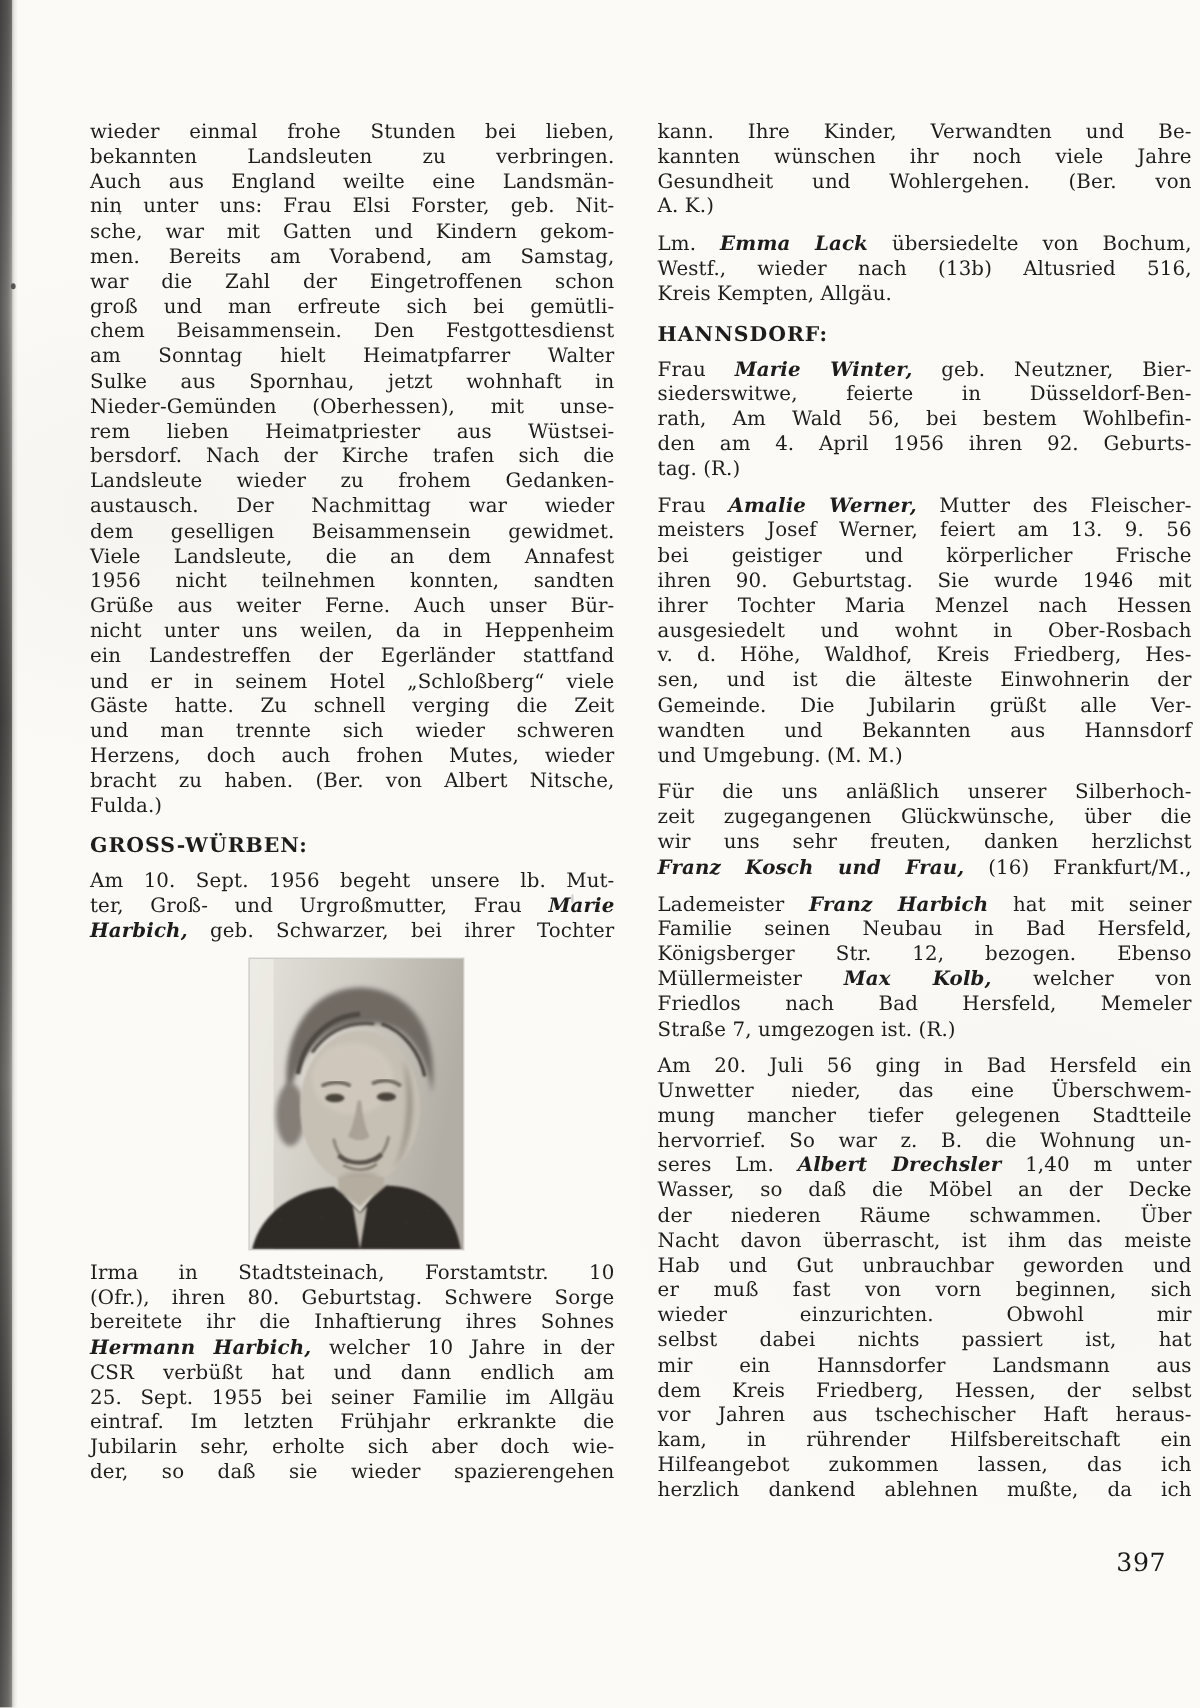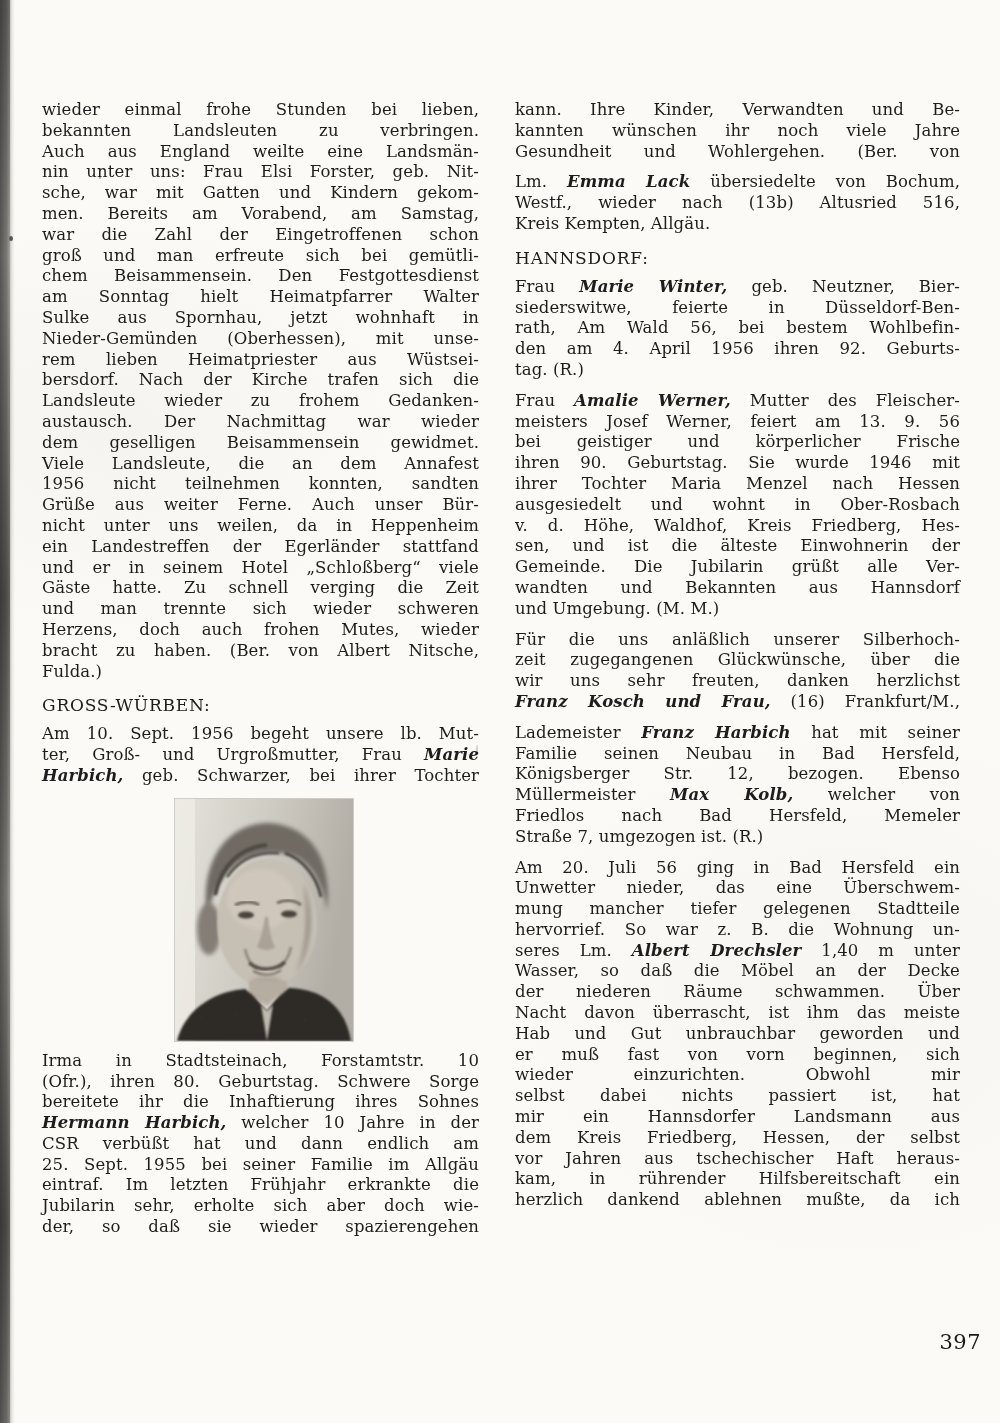--- a/index.html
+++ b/index.html
@@ -17,43 +17,43 @@
   }
   .scan-edge{
     position:absolute;left:0;top:0;bottom:0;width:15px;
     background:linear-gradient(90deg,#5d5c5a 0%,#8b8a87 45%,rgba(180,178,172,0.25) 80%,rgba(180,178,172,0) 100%);
   }
   .scan-edge-var{
     position:absolute;left:0;top:0;bottom:0;width:10px;
     background:linear-gradient(180deg,rgba(40,40,40,0.55) 0%,rgba(70,70,68,0.25) 18%,rgba(35,35,33,0.6) 42%,rgba(80,78,75,0.3) 63%,rgba(30,30,28,0.6) 86%,rgba(60,60,58,0.4) 100%);
   }
   .speck{position:absolute;background:#555;border-radius:50%;}
-  .col{position:absolute;top:100px;}
+  .col{position:absolute;top:100px;margin-left:33px;}
   #left-col{left:42px;width:437px;}
   #right-col{left:515px;width:445px;}
   .line{
     font-size:16.5px;line-height:20.8px;letter-spacing:0.1px;
     text-align:justify;text-align-last:justify;
   }
   .line.endline{text-align-last:left;}
   .para{margin:0 0 10px 0;}
   .heading{
-    font-weight:normal;font-size:17px;letter-spacing:0.8px;
+    font-weight:bold;font-size:17px;letter-spacing:0.8px;
     margin:12px 0 8px 0;line-height:22px;text-align:left;
   }
   strong{font-weight:bold;font-style:italic;}
   .photo-wrap{
     width:178px;height:242px;margin:12px 0 10px 133px;
     position:relative;
     box-shadow:0 0 0 1px rgba(120,118,112,0.35), inset 0 0 8px rgba(60,58,54,0.25);
     background:#cfccc5;
   }
   .page-number{
     position:absolute;left:921px;top:1290px;width:60px;
-    font-size:21px;letter-spacing:0.5px;text-align:right;color:#191919;margin-top:40px;
+    font-size:21px;letter-spacing:0.5px;text-align:center;color:#191919;
   }
 </style>
 </head>
 <body>
 
 <div class="paper-tex"></div>
 <div class="scan-edge"></div>
 <div class="scan-edge-var"></div>
 <div class="speck" style="left:9px;top:236px;width:4px;height:5px;"></div>
 <div class="speck" style="left:99px;top:176px;width:2px;height:3px;opacity:.5;"></div>
@@ -169,20 +169,21 @@
       <div class="line">eintraf. Im letzten Frühjahr erkrankte die</div>
       <div class="line">Jubilarin sehr, erholte sich aber doch wie-</div>
       <div class="line">der, so daß sie wieder spazierengehen</div>
     </div>
   </div>
 <div class="col" id="right-col">
     <div class="para">
       <div class="line">kann. Ihre Kinder, Verwandten und Be-</div>
       <div class="line">kannten wünschen ihr noch viele Jahre</div>
       <div class="line">Gesundheit und Wohlergehen.  (Ber. von</div>
+      <div class="line endline">A. K.)</div>
     </div>
     <div class="para">
       <div class="line">Lm. <strong>Emma Lack</strong> übersiedelte von Bochum,</div>
       <div class="line">Westf., wieder nach (13b) Altusried 516,</div>
       <div class="line endline">Kreis Kempten, Allgäu.</div>
     </div>
     <div class="heading">HANNSDORF:</div>
     <div class="para">
       <div class="line">Frau <strong>Marie Winter,</strong> geb. Neutzner, Bier-</div>
       <div class="line">siederswitwe, feierte in Düsseldorf-Ben-</div>
@@ -227,17 +228,18 @@
       <div class="line">der niederen Räume schwammen.  Über</div>
       <div class="line">Nacht davon überrascht, ist ihm das meiste</div>
       <div class="line">Hab und Gut unbrauchbar geworden und</div>
       <div class="line">er muß fast von vorn beginnen, sich</div>
       <div class="line">wieder einzurichten. Obwohl mir</div>
       <div class="line">selbst dabei nichts passiert ist, hat</div>
       <div class="line">mir ein Hannsdorfer Landsmann aus</div>
       <div class="line">dem Kreis Friedberg, Hessen, der selbst</div>
       <div class="line">vor Jahren aus tschechischer Haft heraus-</div>
       <div class="line">kam, in rührender Hilfsbereitschaft ein</div>
+      <div class="line">Hilfeangebot zukommen lassen, das ich</div>
       <div class="line">herzlich dankend ablehnen mußte, da ich</div>
     </div>
   </div>
 
 <div class="page-number">397</div>
 
 </body></html>

